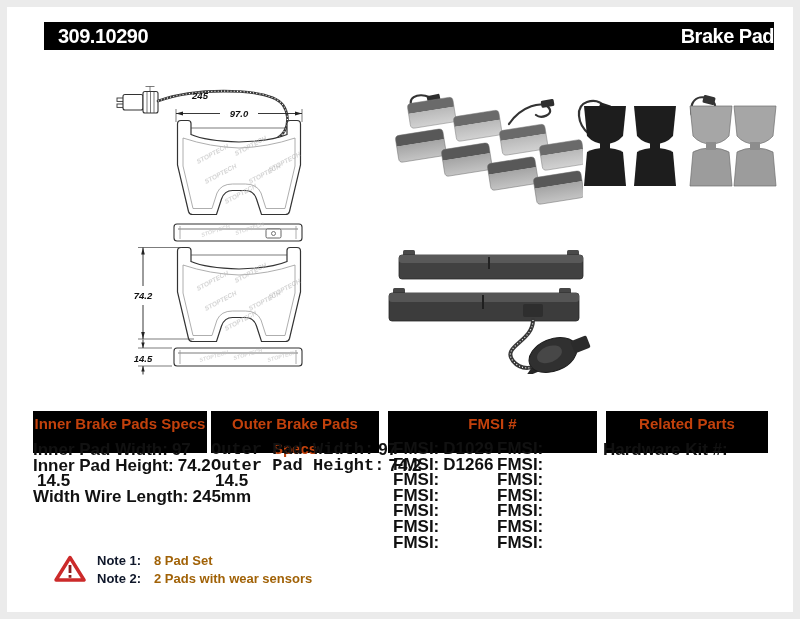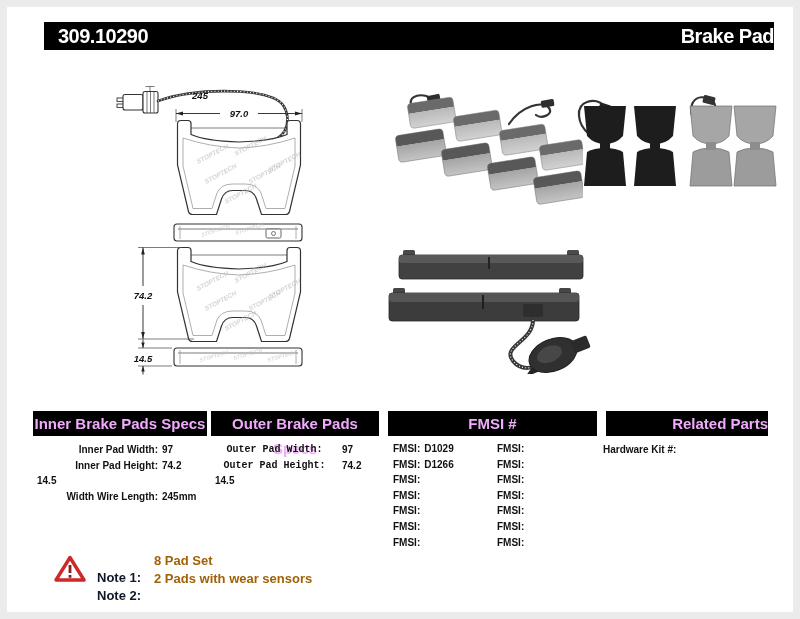--- a/index.html
+++ b/index.html
@@ -24,42 +24,42 @@
   .thin{stroke:#444;stroke-width:0.7;fill:none;}
   .dimline{stroke:#222;stroke-width:0.9;fill:none;}
   .arr{fill:#222;}
   .dim{font:italic bold 9.5px "Liberation Sans",sans-serif;fill:#111;}
   .wm{font:italic bold 6.5px "Liberation Sans",sans-serif;fill:#b9b9b9;opacity:.6;}
   .wms{font:italic bold 5.5px "Liberation Sans",sans-serif;fill:#c2c2c2;opacity:.6;}
   .wire{fill:none;stroke:#3a3a3a;stroke-width:2.6;stroke-linecap:round;}
   .braid{fill:none;stroke:#fff;stroke-width:1.1;stroke-dasharray:1 2.2;}
   .pwire{fill:none;stroke:#333;stroke-width:2.2;stroke-linecap:round;}
   
-  .bar{position:absolute;height:25px;background:#000;color:#f0abfc;font-weight:bold;
+  .bar{position:absolute;height:42px;background:#000;color:#c2410c;font-weight:bold;
        font-size:15px;text-align:center;line-height:25px;}
   .bar-inner{left:26px;top:404px;width:174px;}
   .bar-outer{left:204px;top:404px;width:168px;}
   .bar-fmsi{left:381px;top:404px;width:209px;}
-  .bar-related{left:599px;top:404px;width:162px;text-align:right;}
-  .rows{position:absolute;font-size:10px;font-weight:bold;color:#111;}
+  .bar-related{left:599px;top:404px;width:162px;}
+  .rows{position:absolute;font-size:17px;font-weight:bold;color:#111;}
   .rows .row{height:15.6px;line-height:15.6px;display:flex;white-space:nowrap;}
   .rows-inner{left:26px;top:435px;width:174px;}
   .rows-inner .lbl{flex:0 0 125px;text-align:right;}
   .rows-outer{left:204px;top:435px;width:172px;}
   .rows-outer .lbl{flex:0 0 127px;text-align:center;font-family:Liberation Mono, monospace;}
   .rows .val{padding-left:4px;text-align:right;}
   .rows-fmsi1{left:386px;top:434px;width:105px;}
   .rows-fmsi2{left:490px;top:434px;width:100px;}
   .rows-related{left:596px;top:435px;width:165px;}
   .rows-related .lbl{text-align:left;}
   
   .warning{position:absolute;left:47px;top:548px;width:32px;height:28px;}
   .notes{position:absolute;left:90px;top:545px;font-size:13px;font-weight:bold;}
   .notes .nrow{height:18px;line-height:18px;display:flex;white-space:nowrap;}
-  .notes .nlabel{color:#0f172a;width:50px;margin-top:17px;}
+  .notes .nlabel{color:#0f172a;width:50px;}
   .notes .ntext{color:#a16207;padding-left:7px;}
 </style>
 </head>
 <body>
 
 <div class="canvas">
 
   <div class="header-bar">
     <span class="pn">309.10290</span>
     <span class="pt">Brake Pad</span>

